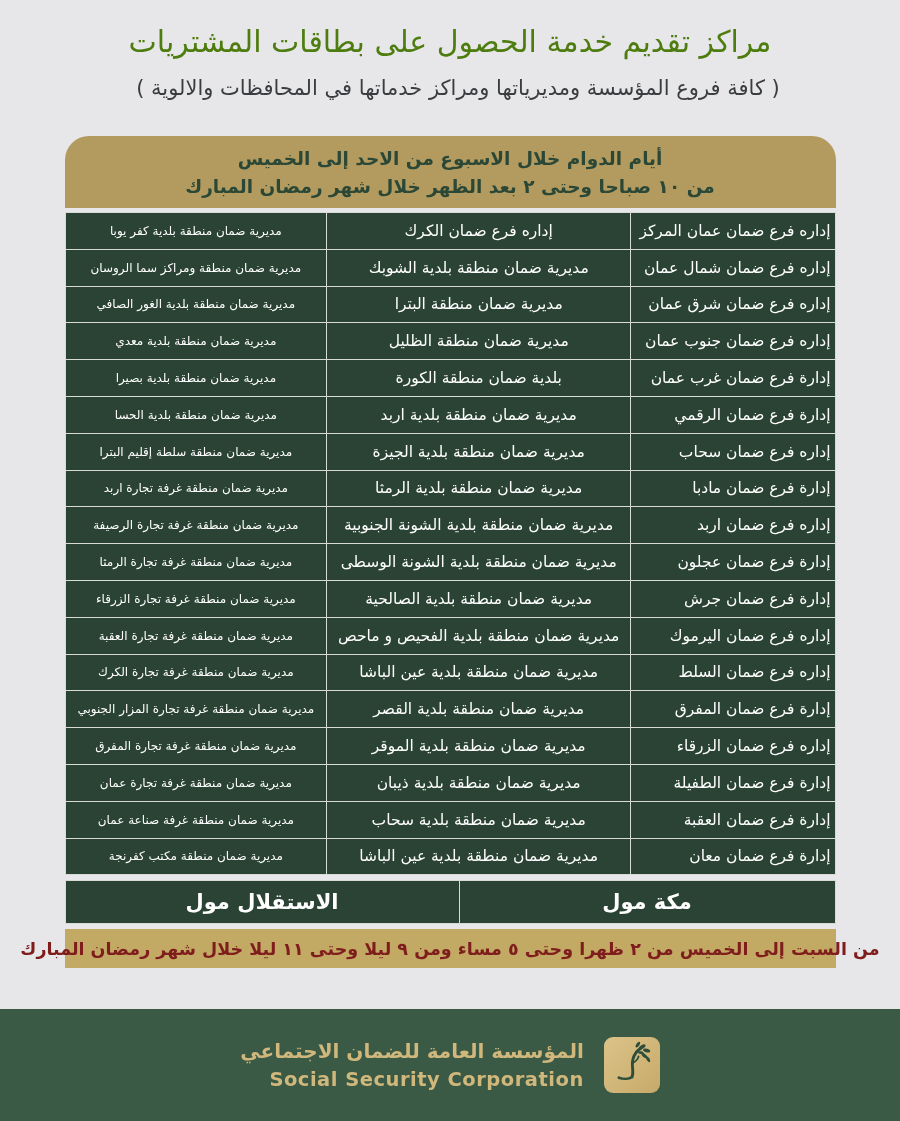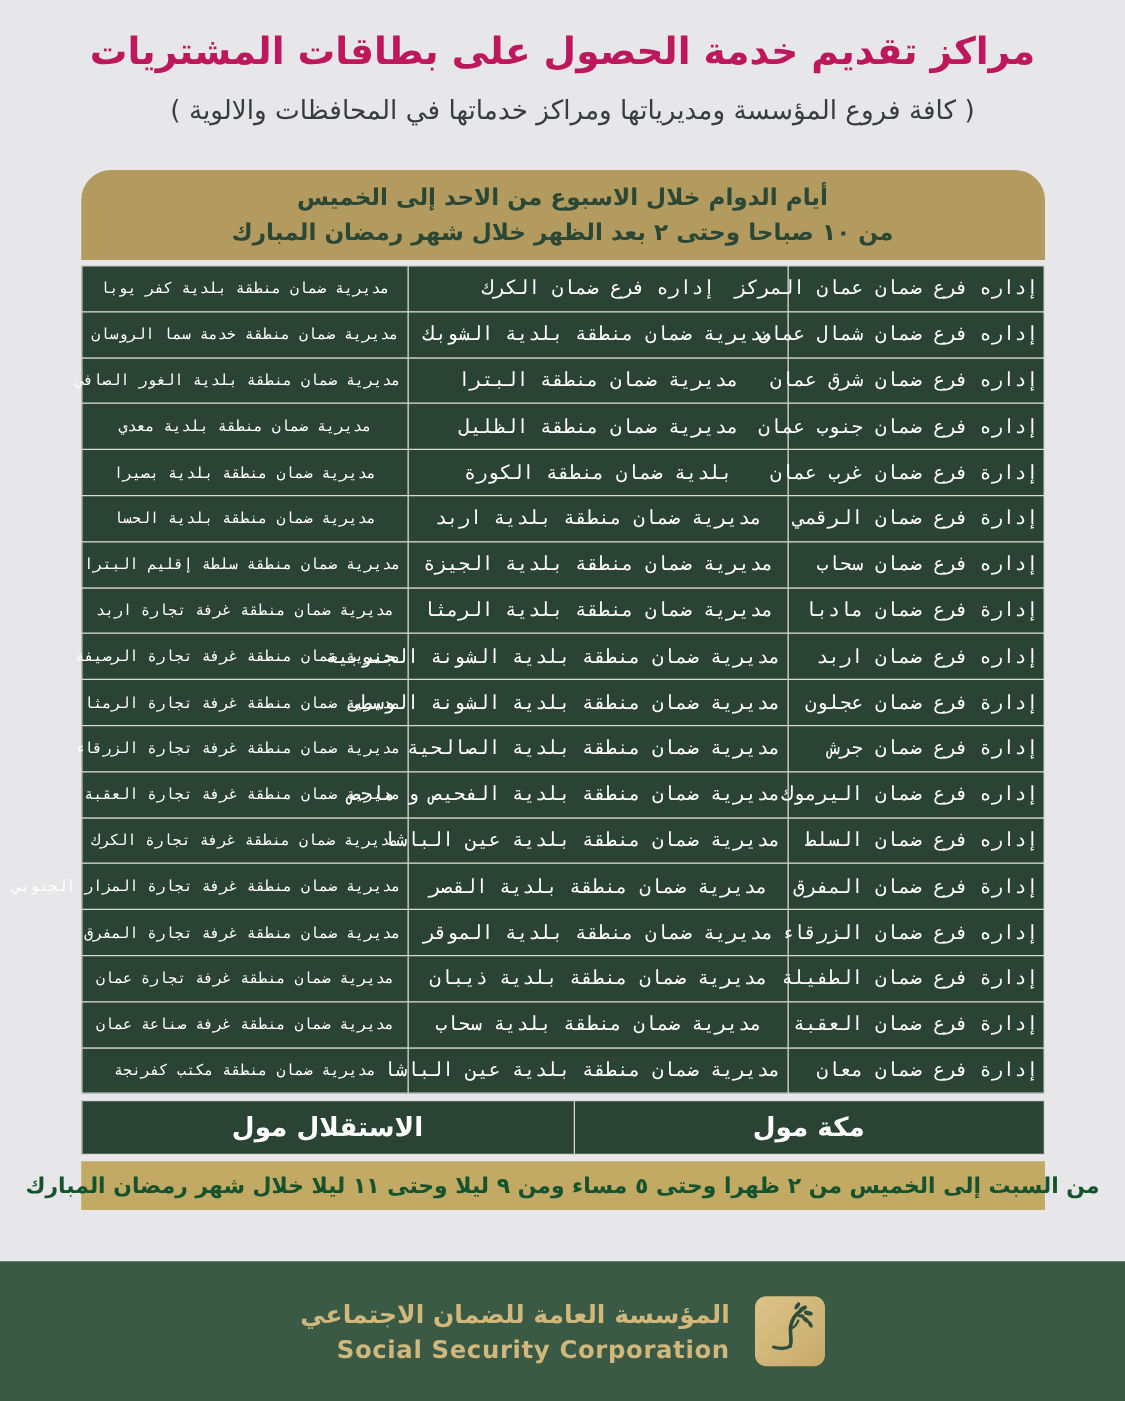--- a/index.html
+++ b/index.html
@@ -7,22 +7,22 @@
   body {
     font-family:"DejaVu Sans", sans-serif;
     background:#e7e6e8;
     width:900px; height:1121px;
     position:relative; overflow:hidden;
     direction:rtl;
   }
   .page-title {
     padding-top:24px;
     text-align:center;
-    font-size:30px; font-weight:bold;
-    color:#be185d;
+    font-size:30px; font-weight:normal;
+    color:#4d7c0f;
     letter-spacing:0;
   }
   .page-subtitle {
     margin-top:17px;
     text-align:center;
     font-size:21px;
     color:#3a3d3f;
     margin-left:16px;
   }
   .gold-box {
@@ -46,21 +46,20 @@
   table.centers td {
     border:1.5px solid #d9d9d6;
     background:#2a4334;
     color:#ffffff;
     height:36.8px;
     text-align:center;
     vertical-align:middle;
     padding:0 6px;
     white-space:nowrap;
     overflow:visible;
-    font-family:Liberation Mono, monospace;
   }
   table.centers td.c0 { width:203px; font-size:15.5px; text-align:right; padding-right:4px; }
   table.centers td.c1 { width:302px; font-size:15.5px; }
   table.centers td.c2 { width:260px; font-size:12px; }
   .malls {
     width:771px; height:44px;
     margin:5px auto 0;
     display:flex; direction:rtl;
     border:1.5px solid #d9d9d6;
     background:#2a4334;
@@ -69,21 +68,21 @@
     display:flex; align-items:center; justify-content:center;
     color:#ffffff; font-weight:bold; font-size:21px;
   }
   .mall-cell.right { width:376px; border-left:1.5px solid #d9d9d6; }
   .mall-cell.left  { flex:1; }
   .gold-band {
     width:771px; height:39px;
     margin:5px auto 0;
     background:#c2a964;
     display:flex; align-items:center; justify-content:center;
-    color:#14532d; font-weight:bold; font-size:17.5px;
+    color:#7f1d1d; font-weight:bold; font-size:17.5px;
     text-align:center; white-space:nowrap;
   }
   .footer {
     position:absolute; left:0; right:0; bottom:0;
     height:112px;
     background:#3a5a45;
     display:flex; align-items:center; justify-content:center;
     gap:20px;
     direction:rtl;
   }
@@ -117,21 +116,21 @@
 <table class="centers">
   <tbody>
       <tr>
         <td class="c0">إداره فرع ضمان عمان المركز</td>
         <td class="c1">إداره فرع ضمان الكرك</td>
         <td class="c2">مديرية ضمان منطقة بلدية كفر يوبا</td>
       </tr>
       <tr>
         <td class="c0">إداره فرع ضمان شمال عمان</td>
         <td class="c1">مديرية ضمان منطقة بلدية الشوبك</td>
-        <td class="c2">مديرية ضمان منطقة خدمة سما الروسان</td>
+        <td class="c2">مديرية ضمان منطقة ومراكز سما الروسان</td>
       </tr>
       <tr>
         <td class="c0">إداره فرع ضمان شرق عمان</td>
         <td class="c1">مديرية ضمان منطقة البترا</td>
         <td class="c2">مديرية ضمان منطقة بلدية الغور الصافي</td>
       </tr>
       <tr>
         <td class="c0">إداره فرع ضمان جنوب عمان</td>
         <td class="c1">مديرية ضمان منطقة الظليل</td>
         <td class="c2">مديرية ضمان منطقة بلدية معدي</td>

